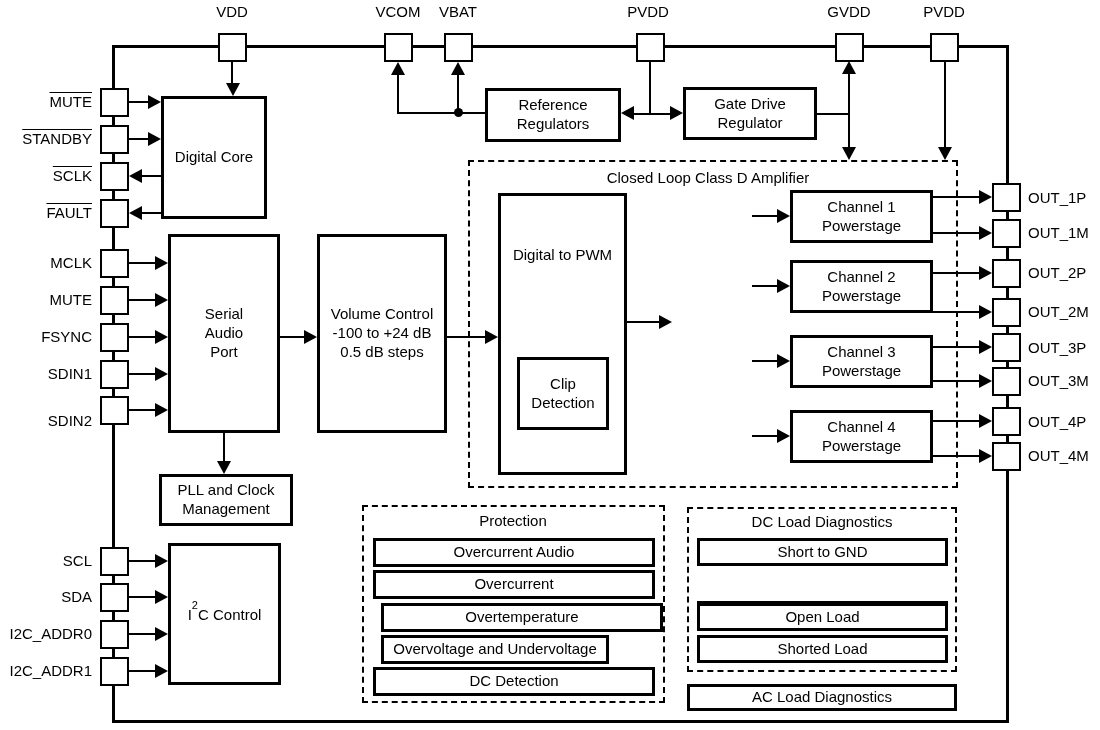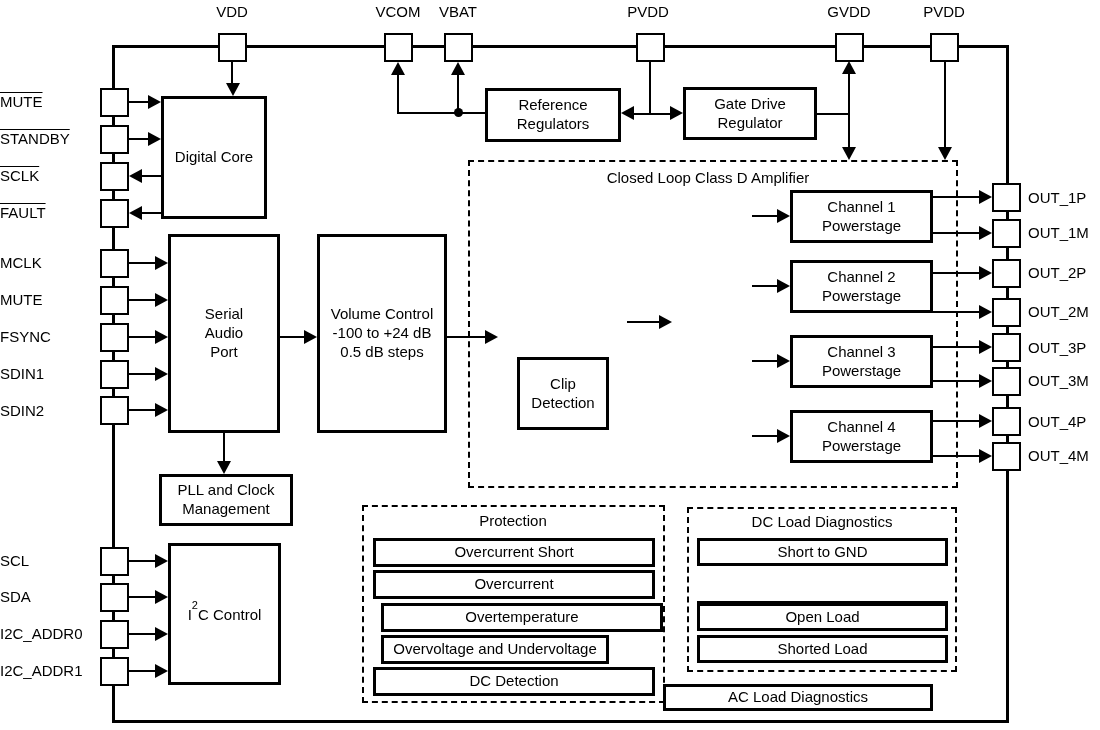--- a/index.html
+++ b/index.html
@@ -6,21 +6,21 @@
   .canvas{position:relative;width:1100px;height:730px;background:#ffffff;
           font-family:"Liberation Sans",sans-serif;color:#000;font-size:15px;overflow:hidden}
   .w{position:absolute;background:#000}
   .pin{position:absolute;width:29px;height:29px;border:2px solid #000;background:#fff;box-sizing:border-box}
   .blk{position:absolute;border:3px solid #000;background:#fff;box-sizing:border-box;
        display:flex;align-items:center;justify-content:center;text-align:center;
        white-space:pre-line;line-height:1.25}
   .dashbox{position:absolute;border:2px dashed #000;box-sizing:border-box}
   .lbl{position:absolute;white-space:nowrap;line-height:18px}
   .lbl-c{transform:translateX(-50%)}
-  .lbl-l{left:0;width:92px;}
+  .lbl-l{left:0;width:92px;text-align:right}
   .over{text-decoration:overline}
   .ar{position:absolute;width:0;height:0}
   .ar-r{border-top:7px solid transparent;border-bottom:7px solid transparent;border-left:13px solid #000}
   .ar-l{border-top:7px solid transparent;border-bottom:7px solid transparent;border-right:13px solid #000}
   .ar-u{border-left:7px solid transparent;border-right:7px solid transparent;border-bottom:13px solid #000}
   .ar-d{border-left:7px solid transparent;border-right:7px solid transparent;border-top:13px solid #000}
   .dot{position:absolute;width:9px;height:9px;border-radius:50%;background:#000}
   sup.i2{font-size:11px;position:relative;top:-5px}
 </style>
 </head>
@@ -46,48 +46,49 @@
   <div class="blk" style="left:168px;top:234px;width:112px;height:199px">Serial
 Audio
 Port</div>
   <div class="blk" style="left:317px;top:234px;width:130px;height:199px">Volume Control
 -100 to +24 dB
 0.5 dB steps</div>
   <div class="blk" style="left:485px;top:88px;width:136px;height:54px">Reference
 Regulators</div>
   <div class="blk" style="left:683px;top:87px;width:134px;height:53px">Gate Drive
 Regulator</div>
+  <div class="blk" style="left:498px;top:193px;width:129px;height:282px;align-items:flex-start;padding-top:50px">Digital to PWM</div>
   <div class="blk" style="left:517px;top:357px;width:92px;height:73px">Clip
 Detection</div>
   <div class="blk" style="left:790px;top:190px;width:143px;height:53px">Channel 1
 Powerstage</div>
   <div class="blk" style="left:790px;top:260px;width:143px;height:53px">Channel 2
 Powerstage</div>
   <div class="blk" style="left:790px;top:335px;width:143px;height:53px">Channel 3
 Powerstage</div>
   <div class="blk" style="left:790px;top:410px;width:143px;height:53px">Channel 4
 Powerstage</div>
   <div class="blk" style="left:159px;top:474px;width:134px;height:52px">PLL and Clock
 Management</div>
   <div class="blk" style="left:168px;top:543px;width:113px;height:142px">
     <span style="white-space:nowrap"><span>I</span><sup class="i2">2</sup><span>C Control</span></span>
   </div>
 
-  <div class="blk" style="left:373px;top:538px;width:282px;height:29px">Overcurrent Short</div>
+  <div class="blk" style="left:373px;top:538px;width:282px;height:29px">Overcurrent Audio</div>
   <div class="blk" style="left:373px;top:570px;width:282px;height:29px">Overcurrent</div>
   <div class="blk" style="left:381px;top:603px;width:282px;height:29px">Overtemperature</div>
   <div class="blk" style="left:381px;top:635px;width:228px;height:29px">Overvoltage and Undervoltage</div>
   <div class="blk" style="left:697px;top:538px;width:251px;height:28px">Short to GND</div>
 
   <div class="blk" style="left:373px;top:667px;width:282px;height:29px">DC Detection</div>
   <div class="blk" style="left:697px;top:601px;width:251px;height:17px">Short to Power</div>
   <div class="blk" style="left:697px;top:603px;width:251px;height:28px">Open Load</div>
   <div class="blk" style="left:697px;top:635px;width:251px;height:28px">Shorted Load</div>
 
-  <div class="blk" style="left:663px;top:684px;width:270px;height:27px">AC Load Diagnostics</div>
+  <div class="blk" style="left:687px;top:684px;width:270px;height:27px">AC Load Diagnostics</div>
 
   <div class="w" style="left:231px;top:62px;width:2px;height:24px"></div>
   <div class="ar ar-d" style="left:226px;top:83px"></div>
 
   <div class="ar ar-u" style="left:391px;top:62px"></div>
   <div class="w" style="left:397px;top:75px;width:2px;height:39px"></div>
   <div class="ar ar-u" style="left:451px;top:62px"></div>
   <div class="w" style="left:457px;top:75px;width:2px;height:39px"></div>
   <div class="w" style="left:397px;top:112px;width:88px;height:2px"></div>
   <div class="dot" style="left:454px;top:108px"></div>
@@ -207,21 +208,21 @@
   <div class="lbl lbl-c" style="left:944px;top:3px">PVDD</div>
 
   <div class="lbl lbl-l over" style="top:93px">MUTE</div>
   <div class="lbl lbl-l over" style="top:130px">STANDBY</div>
   <div class="lbl lbl-l over" style="top:167px">SCLK</div>
   <div class="lbl lbl-l over" style="top:204px">FAULT</div>
   <div class="lbl lbl-l" style="top:254px">MCLK</div>
   <div class="lbl lbl-l" style="top:291px">MUTE</div>
   <div class="lbl lbl-l" style="top:328px">FSYNC</div>
   <div class="lbl lbl-l" style="top:365px">SDIN1</div>
-  <div class="lbl lbl-l" style="top:402px">SDIN2</div>
+  <div class="lbl lbl-l" style="top:412px">SDIN2</div>
   <div class="lbl lbl-l" style="top:552px">SCL</div>
   <div class="lbl lbl-l" style="top:588px">SDA</div>
   <div class="lbl lbl-l" style="top:625px">I2C_ADDR0</div>
   <div class="lbl lbl-l" style="top:662px">I2C_ADDR1</div>
 
   <div class="lbl" style="left:1028px;top:189px">OUT_1P</div>
   <div class="lbl" style="left:1028px;top:224px">OUT_1M</div>
   <div class="lbl" style="left:1028px;top:264px">OUT_2P</div>
   <div class="lbl" style="left:1028px;top:303px">OUT_2M</div>
   <div class="lbl" style="left:1028px;top:339px">OUT_3P</div>

